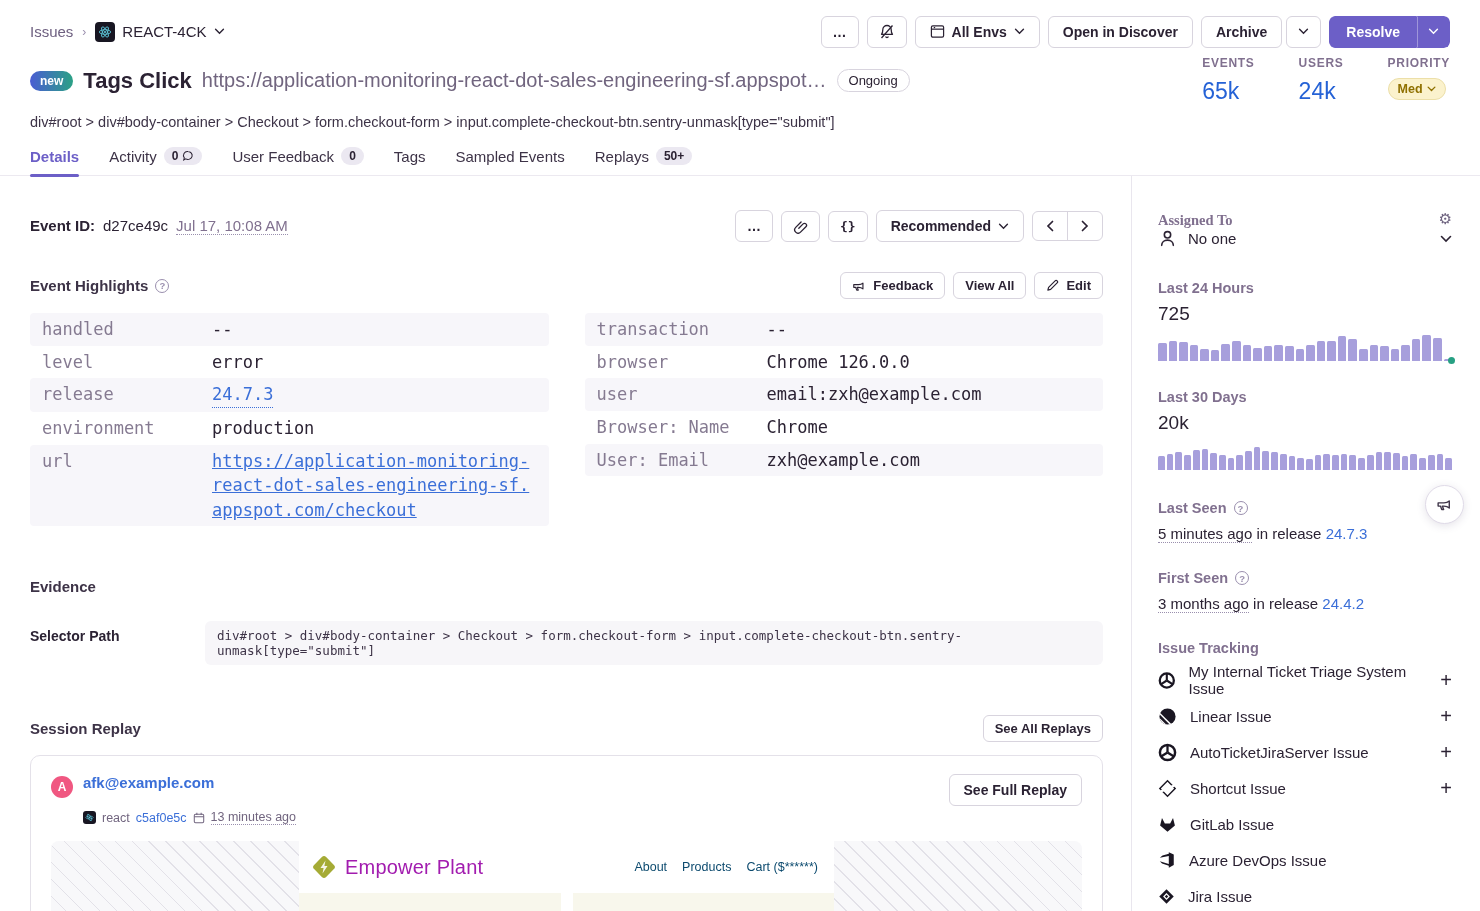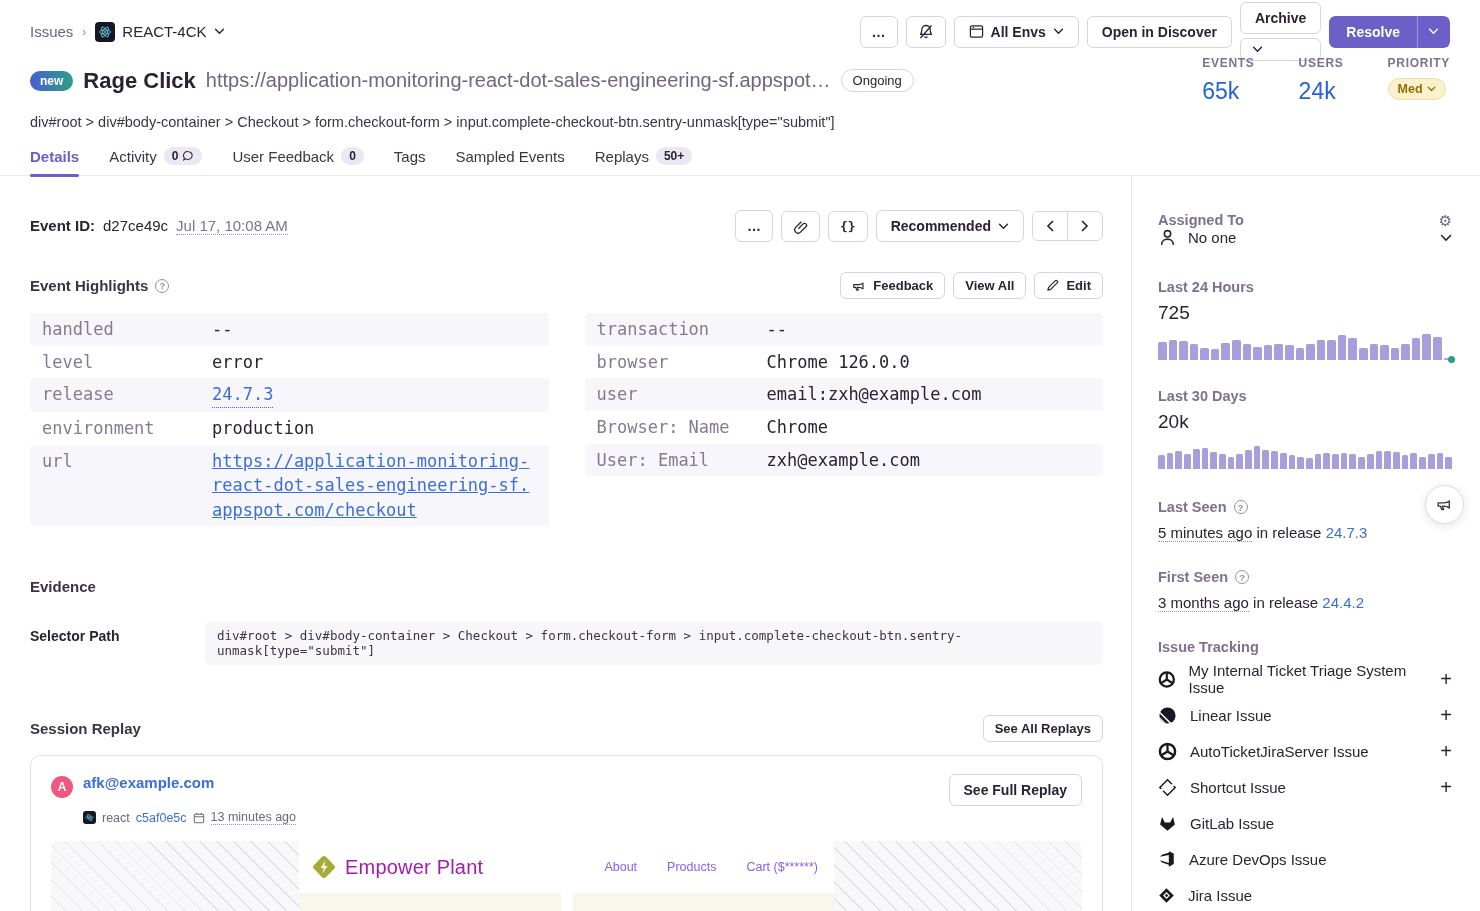--- a/index.html
+++ b/index.html
@@ -98,26 +98,26 @@
             display:flex; align-items:center; justify-content:center; margin-top:2px; }
   .sr-email { font-size:15px; font-weight:700; color:#3b6fd8; }
   .sr-meta { display:flex; align-items:center; gap:6px; margin-top:19px; font-size:12.5px; color:#71657f; }
   .mini-proj { width:13px; height:13px; border-radius:3px; background:#181622; display:flex; align-items:center; justify-content:center; }
   .sr-preview { margin-top:16px; height:480px; border-radius:8px; background:#f8f8fa;
     background-image:repeating-linear-gradient(45deg, rgba(150,144,168,.22) 0 1px, transparent 1px 12px);
     display:flex; justify-content:center; overflow:hidden; }
   .viewport { width:535px; background:#fff; display:flex; flex-direction:column; }
   .shop-head { display:flex; justify-content:space-between; align-items:center; padding:13px 16px 13px 12px; background:#fff; }
   .brand { display:flex; align-items:center; gap:8px; font-size:20px; color:#a21caf; font-weight:500; letter-spacing:.2px;}
-  .shop-nav { display:flex; gap:30px; font-size:12.5px; color:#8b5cf6;justify-content:space-between; }
+  .shop-nav { display:flex; gap:15px; font-size:12.5px; color:#0c4a6e;justify-content:space-between; }
   .shop-body { flex:1; display:flex; gap:12px; }
   .prod-card { flex:1; background:#f8f7ec; padding:46px 26px 0 26px; }
 
   
-  .sb-row-head { display:flex; justify-content:space-between; align-items:center; }
+  .sb-row-head { display:flex; justify-content:space-between; align-items:flex-start;font-family:Liberation Serif, serif; }
   .sb-title { font-size:14.5px; font-weight:600; color:#80708f; display:flex; align-items:center; gap:7px;}
   .assignee { display:flex; align-items:center; gap:11px; font-size:15px; cursor:pointer;}
   .assignee .chev { margin-left:auto; }
   .sb-section { margin-top:32px; }
   .sb-count { font-size:19px; margin-top:7px; }
   .chart { margin-top:10px; height:26px; display:flex; align-items:flex-end; gap:2px; position:relative; }
   .chart .bar { flex:1; background:#a79fdc; border-radius:1.5px 1.5px 0 0; }
   .live-dot { position:absolute; right:-3px; bottom:-3px; width:7px; height:7px; border-radius:50%; background:#27a083; }
   .seen-line { margin-top:9px; font-size:15px; }
   .it-list { margin-top:6px; }
@@ -168,21 +168,21 @@
           <line x1="4" y1="3.8" x2="5.5" y2="3.8" stroke="#2b2233" stroke-width="1.3"></line>
         </svg>
       <span>All Envs</span>
       <svg width="11" height="7" viewBox="0 0 12 8">
           <polyline points="1.5,1.5 6,6 10.5,1.5" fill="none" stroke="#2b2233" stroke-width="1.6" stroke-linecap="round"></polyline>
         </svg>
     </button>
     <button class="btn">
         <span>Open in Discover</span>
       </button>
-    <div class="split" style="gap:4px;flex-direction:column;">
+    <div class="split" style="gap:4px;">
       <button class="btn">
           <span>Archive</span>
         </button>
       <button class="btn icon-only">
         <svg width="11" height="7" viewBox="0 0 12 8">
             <polyline points="1.5,1.5 6,6 10.5,1.5" fill="none" stroke="#2b2233" stroke-width="1.6" stroke-linecap="round"></polyline>
           </svg>
       </button>
     </div>
     <div class="resolve-group">
@@ -192,21 +192,21 @@
             <polyline points="1.5,1.5 6,6 10.5,1.5" fill="none" stroke="#fff" stroke-width="1.6" stroke-linecap="round"></polyline>
           </svg>
       </button>
     </div>
   </div>
 </div>
 
 <div class="header">
   <div class="title-row">
     <span class="new-badge">new</span>
-    <span class="issue-title">Rage Click</span>
+    <span class="issue-title">Tags Click</span>
     <span class="issue-sub">https://application-monitoring-react-dot-sales-engineering-sf.appspot…</span>
     <span class="ongoing">Ongoing</span>
   </div>
   <div class="stats">
     <div class="stat">
       <span class="stat-label">EVENTS</span>
       <span class="stat-value">65k</span>
     </div>
     <div class="stat">
       <span class="stat-label">USERS</span>

